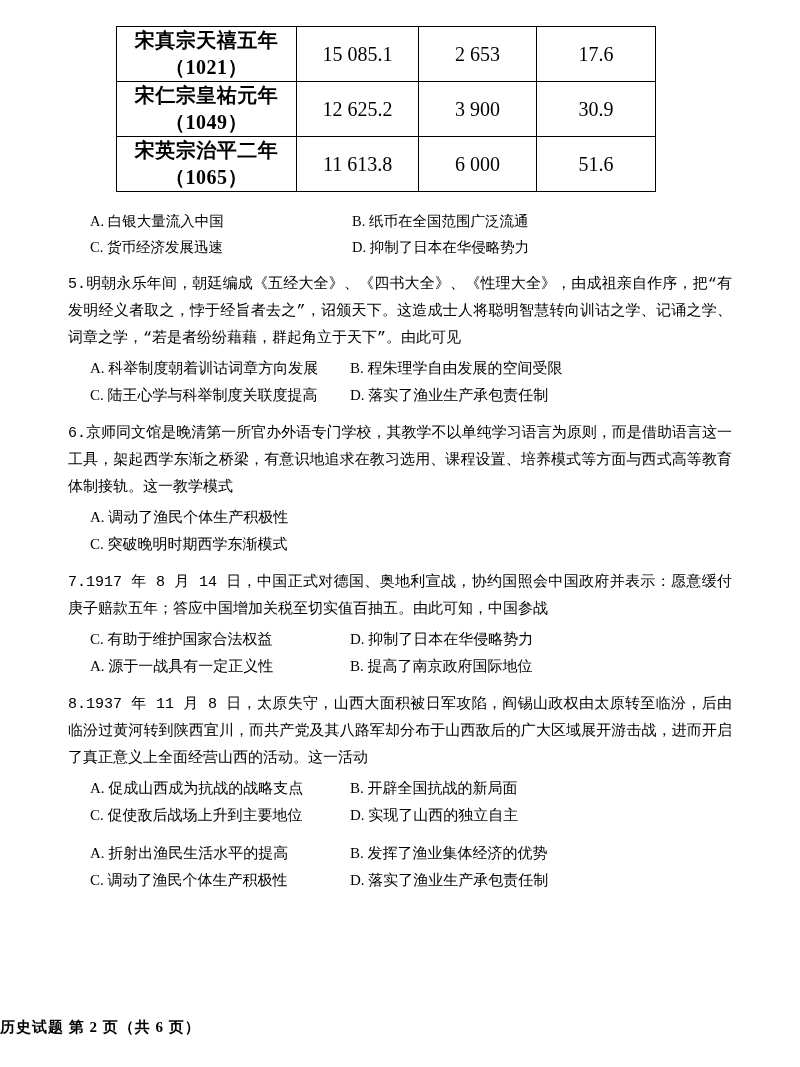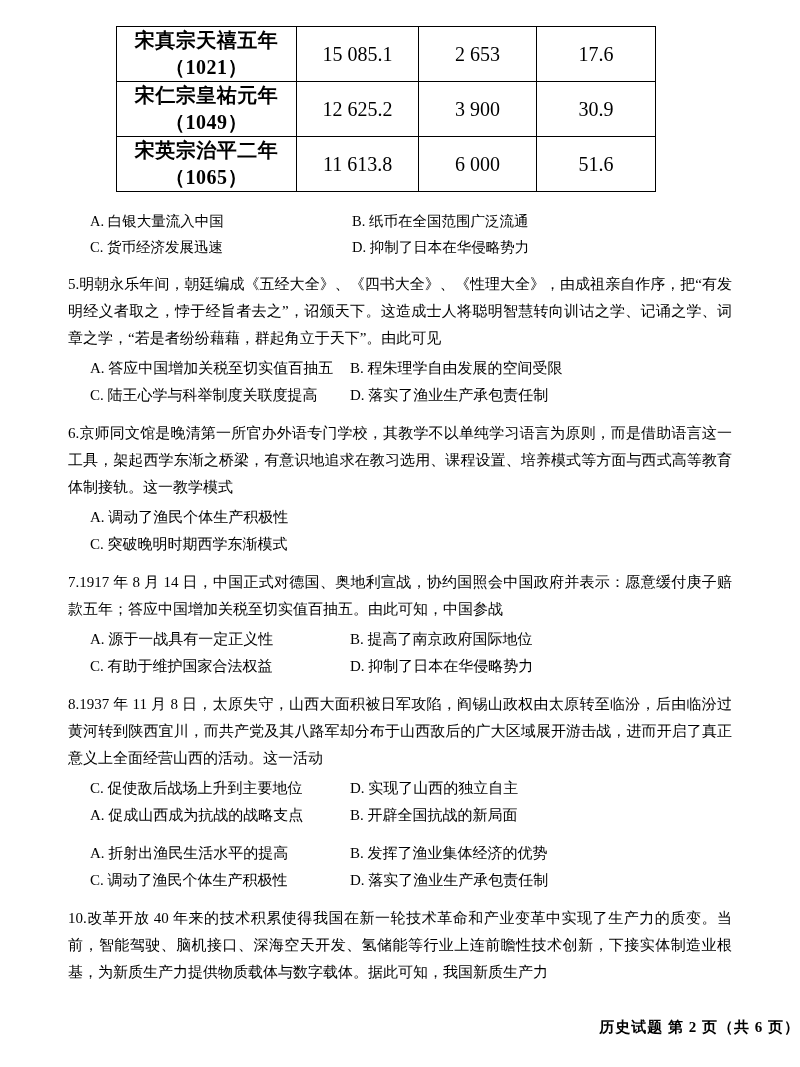--- a/index.html
+++ b/index.html
@@ -48,20 +48,21 @@
 
   
   .q {
     margin-top: 11px;
   }
   .q-body {
     font-size: 15px;
     line-height: 27px;
     text-align: justify;
     text-justify: inter-ideograph;
+    font-family: Liberation Mono, monospace;
   }
   .opts {
     margin-top: 3px;
   }
   .opt-row {
     display: flex;
     font-size: 15px;
     line-height: 27px;
   }
   .opt-a {
@@ -84,21 +85,21 @@
   .table-opts {
     margin-top: 16px;
   }
 
   
   .footer {
     position: absolute;
     left: 0;
     right: 0;
     bottom: 30px;
-    text-align: right;
+    text-align: left;
     font-size: 15px;
     font-weight: bold;
     letter-spacing: 1px;
   }
 </style>
 </head>
 <body>
 
 <div class="page">
 
@@ -135,21 +136,21 @@
       <div class="opt-b">D. 抑制了日本在华侵略势力</div>
     </div>
   </div>
 
   <div class="q">
     <div class="q-body">
       <span>5.</span><span>明朝永乐年间，朝廷编成《五经大全》、《四书大全》、《性理大全》，由成祖亲自作序，把“有发明经义者取之，悖于经旨者去之”，诏颁天下。这造成士人将聪明智慧转向训诂之学、记诵之学、词章之学，“若是者纷纷藉藉，群起角立于天下”。由此可见</span>
     </div>
     <div class="opts">
       <div class="opt-row">
-        <div class="opt-a">A. 答应中国增加关税至切实值百抽五</div>
+        <div class="opt-a">A. 科举制度朝着训诂词章方向发展</div>
         <div class="opt-b">B. 程朱理学自由发展的空间受限</div>
       </div>
       <div class="opt-row">
         <div class="opt-a">C. 陆王心学与科举制度关联度提高</div>
         <div class="opt-b">D. 落实了渔业生产承包责任制</div>
       </div>
     </div>
   </div>
 
   <div class="q">
@@ -165,60 +166,57 @@
       </div>
     </div>
   </div>
 
   <div class="q">
     <div class="q-body">
       <span>7.</span><span>1917 年 8 月 14 日，中国正式对德国、奥地利宣战，协约国照会中国政府并表示：愿意缓付庚子赔款五年；答应中国增加关税至切实值百抽五。由此可知，中国参战</span>
     </div>
     <div class="opts">
       <div class="opt-row">
+        <div class="opt-a">C. 有助于维护国家合法权益</div>
+        <div class="opt-b">D. 抑制了日本在华侵略势力</div>
+      </div>
+      <div class="opt-row">
         <div class="opt-a">A. 源于一战具有一定正义性</div>
         <div class="opt-b">B. 提高了南京政府国际地位</div>
       </div>
-      <div class="opt-row">
-        <div class="opt-a">C. 有助于维护国家合法权益</div>
-        <div class="opt-b">D. 抑制了日本在华侵略势力</div>
-      </div>
     </div>
   </div>
 
   <div class="q">
     <div class="q-body">
       <span>8.</span><span>1937 年 11 月 8 日，太原失守，山西大面积被日军攻陷，阎锡山政权由太原转至临汾，后由临汾过黄河转到陕西宜川，而共产党及其八路军却分布于山西敌后的广大区域展开游击战，进而开启了真正意义上全面经营山西的活动。这一活动</span>
     </div>
     <div class="opts">
+      <div class="opt-row">
+        <div class="opt-a">A. 促成山西成为抗战的战略支点</div>
+        <div class="opt-b">B. 开辟全国抗战的新局面</div>
+      </div>
       <div class="opt-row">
         <div class="opt-a">C. 促使敌后战场上升到主要地位</div>
         <div class="opt-b">D. 实现了山西的独立自主</div>
       </div>
-      <div class="opt-row">
-        <div class="opt-a">A. 促成山西成为抗战的战略支点</div>
-        <div class="opt-b">B. 开辟全国抗战的新局面</div>
-      </div>
     </div>
   </div>
 
   <div class="q">
     <div class="opts">
       <div class="opt-row">
         <div class="opt-a">A. 折射出渔民生活水平的提高</div>
         <div class="opt-b">B. 发挥了渔业集体经济的优势</div>
       </div>
       <div class="opt-row">
         <div class="opt-a">C. 调动了渔民个体生产积极性</div>
         <div class="opt-b">D. 落实了渔业生产承包责任制</div>
       </div>
     </div>
   </div>
 
   <div class="q">
-    <div class="q-body">
-      <span>10.</span><span>改革开放 40 年来的技术积累使得我国在新一轮技术革命和产业变革中实现了生产力的质变。当前，智能驾驶、脑机接口、深海空天开发、氢储能等行业上连前瞻性技术创新，下接实体制造业根基，为新质生产力提供物质载体与数字载体。据此可知，我国新质生产力</span>
-    </div>
   </div>
 
   <div class="footer">历史试题 第 2 页（共 6 页）</div>
 
 </div>
 
 </body></html>

